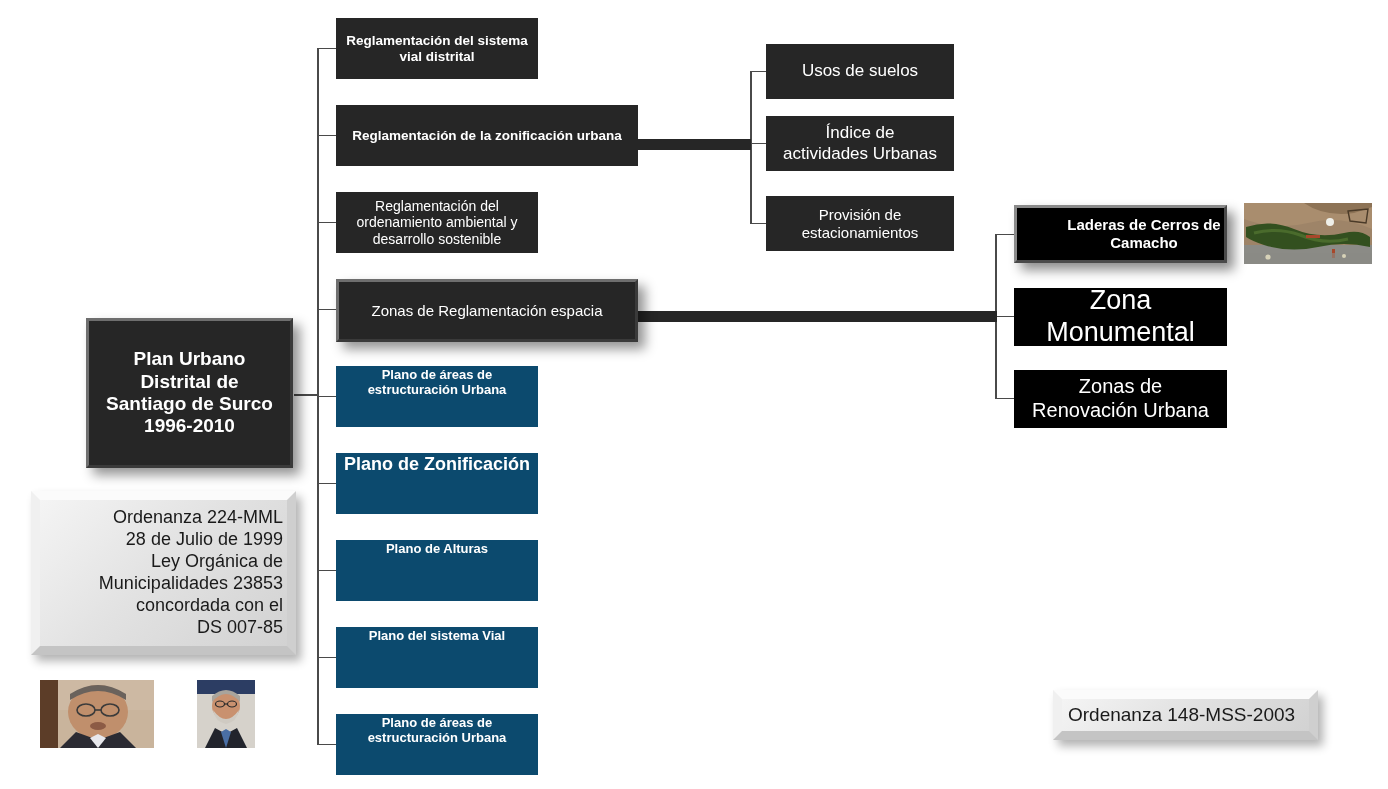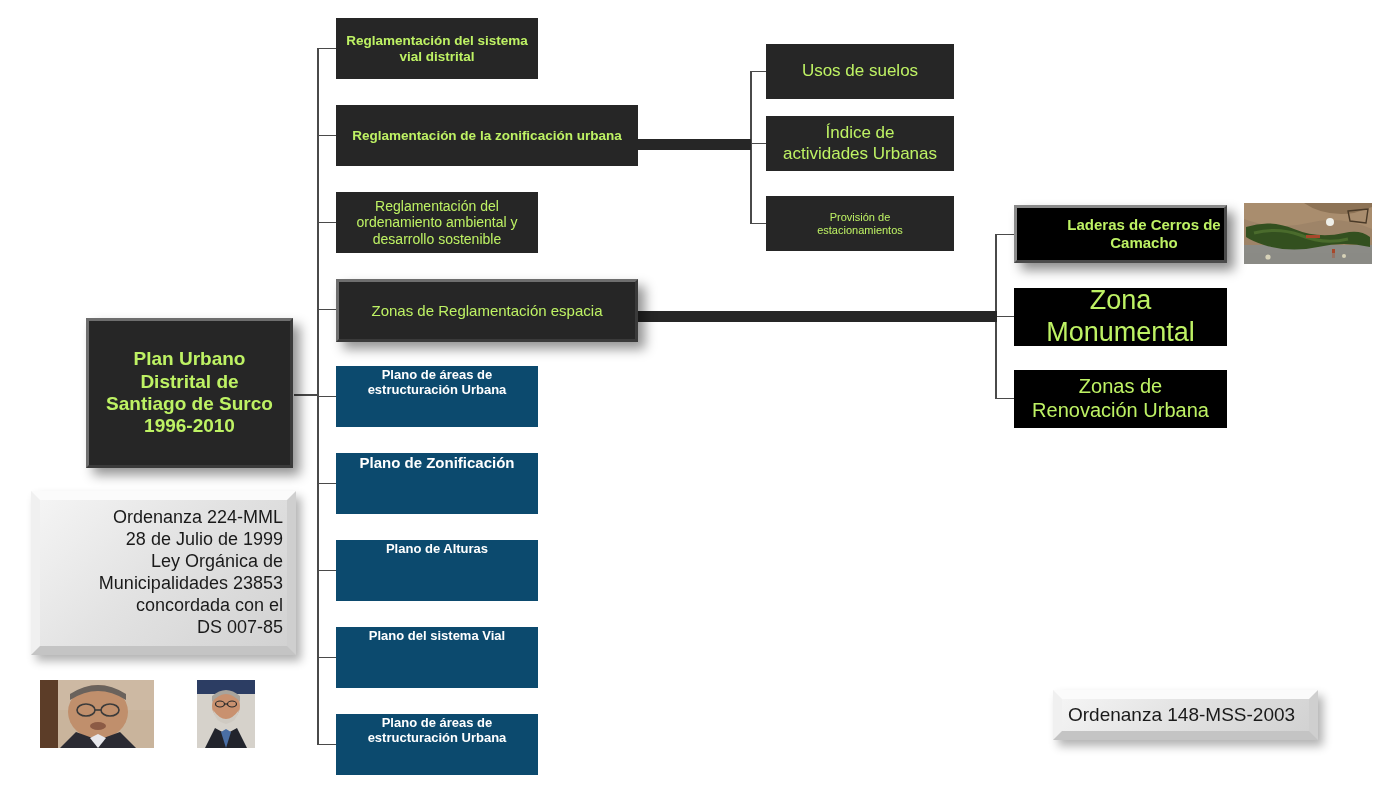--- a/index.html
+++ b/index.html
@@ -21,21 +21,21 @@
   }
 
   
   .node {
     position: absolute;
     box-sizing: border-box;
     display: flex;
     align-items: center;
     justify-content: center;
     text-align: center;
-    color: #bef264;
+    color: #ffffff;
     line-height: 1.18;
     white-space: pre-line;
     z-index: 5;
   }
 
   
   .dark {
     background: #262626;
   }
   
@@ -161,21 +161,21 @@
 
   <div class="node dark bevel" style="left:336px; top:279px; width:302px; height:63px; font-size:15px;">
     <span>Zonas de Reglamentación espacia</span>
   </div>
 
   <div class="node grey" style="left:336px; top:366px; width:202px; height:61px; font-size:13px;">
     <span>Plano de áreas de
 estructuración Urbana</span>
   </div>
 
-  <div class="node grey" style="left:336px; top:453px; width:202px; height:61px; font-size:15px;">
+  <div class="node grey" style="left:336px; top:453px; width:202px; height:61px; font-size:18px;">
     <span>Plano de Zonificación</span>
   </div>
 
   <div class="node grey" style="left:336px; top:540px; width:202px; height:61px; font-size:13px;">
     <span>Plano de Alturas</span>
   </div>
 
   <div class="node grey" style="left:336px; top:627px; width:202px; height:61px; font-size:13px;">
     <span>Plano del sistema Vial</span>
   </div>
@@ -187,21 +187,21 @@
 
   <div class="node dark" style="left:766px; top:44px; width:188px; height:55px; font-size:17px;">
     <span>Usos de suelos</span>
   </div>
 
   <div class="node dark" style="left:766px; top:116px; width:188px; height:55px; font-size:17px;">
     <span>Índice de
 actividades Urbanas</span>
   </div>
 
-  <div class="node dark" style="left:766px; top:196px; width:188px; height:55px; font-size:11px;">
+  <div class="node dark" style="left:766px; top:196px; width:188px; height:55px; font-size:15px;">
     <span>Provisión de
 estacionamientos</span>
   </div>
 
   <div class="node black bevel-black bold" style="left:1014px; top:205px; width:213px; height:58px; font-size:15px;padding-left:47px;">
     <span>Laderas de Cerros de
 Camacho</span>
   </div>
 
   <div class="node black" style="left:1014px; top:288px; width:213px; height:58px; font-size:27px;">

